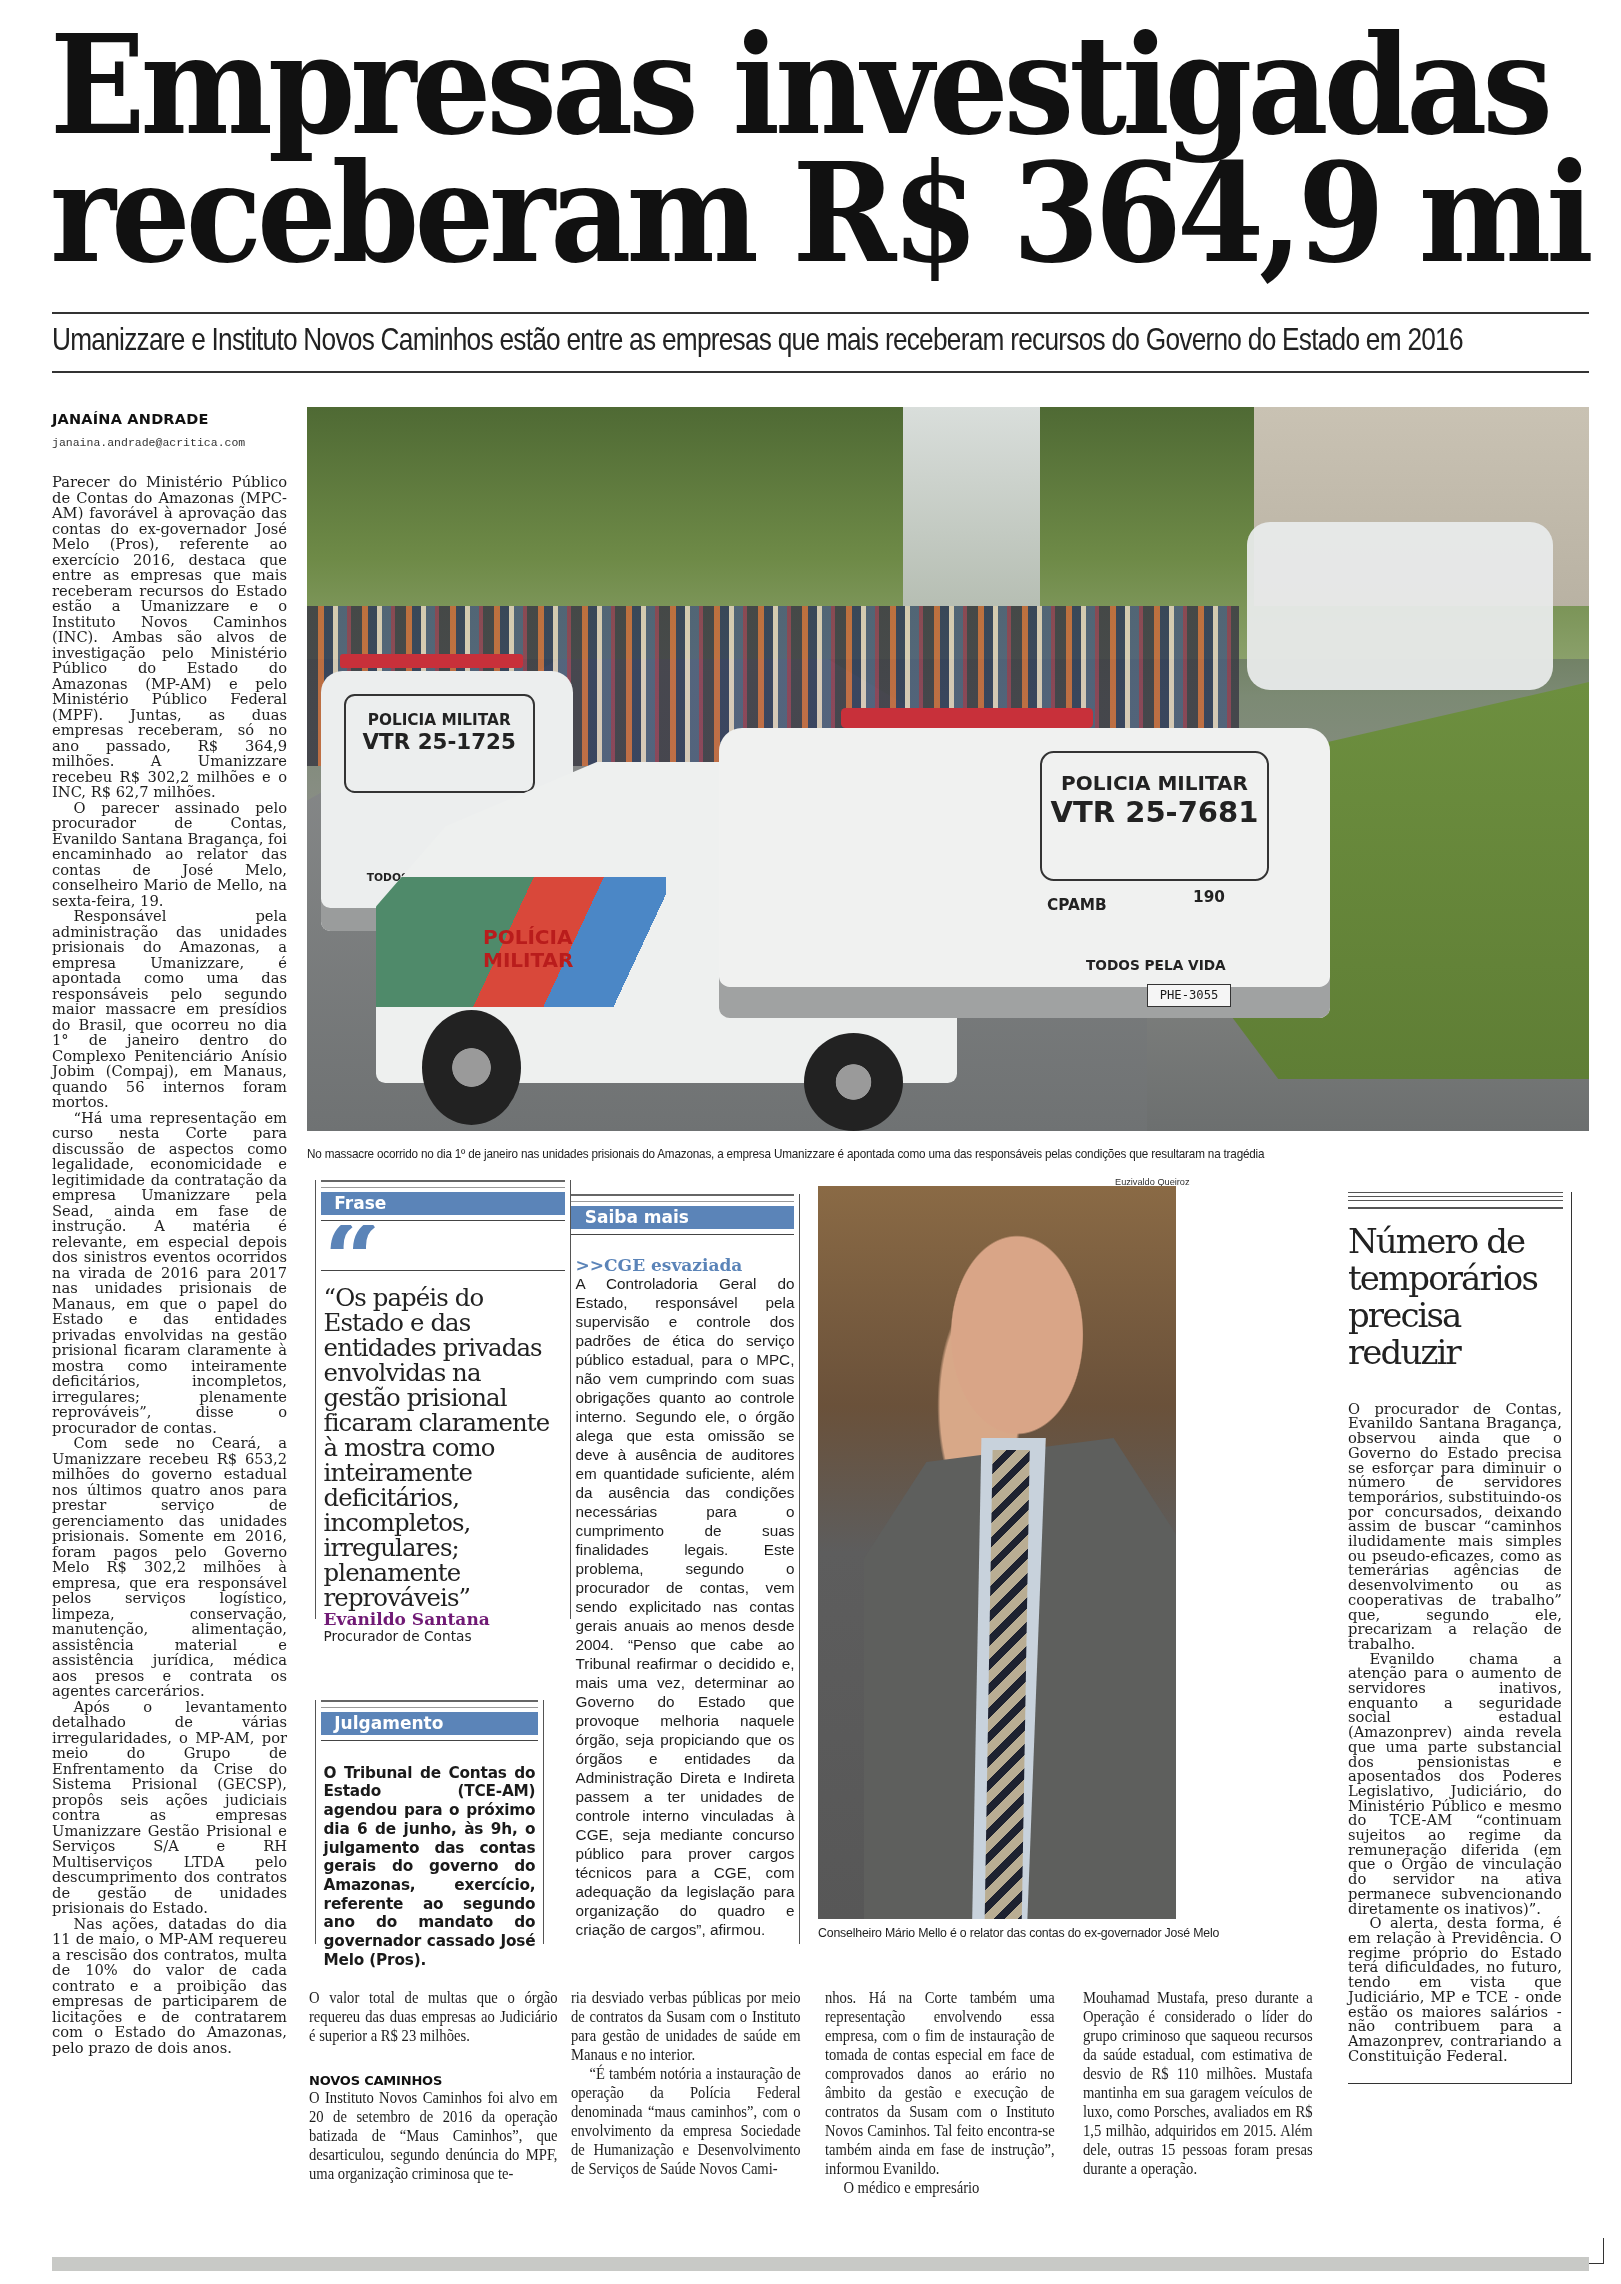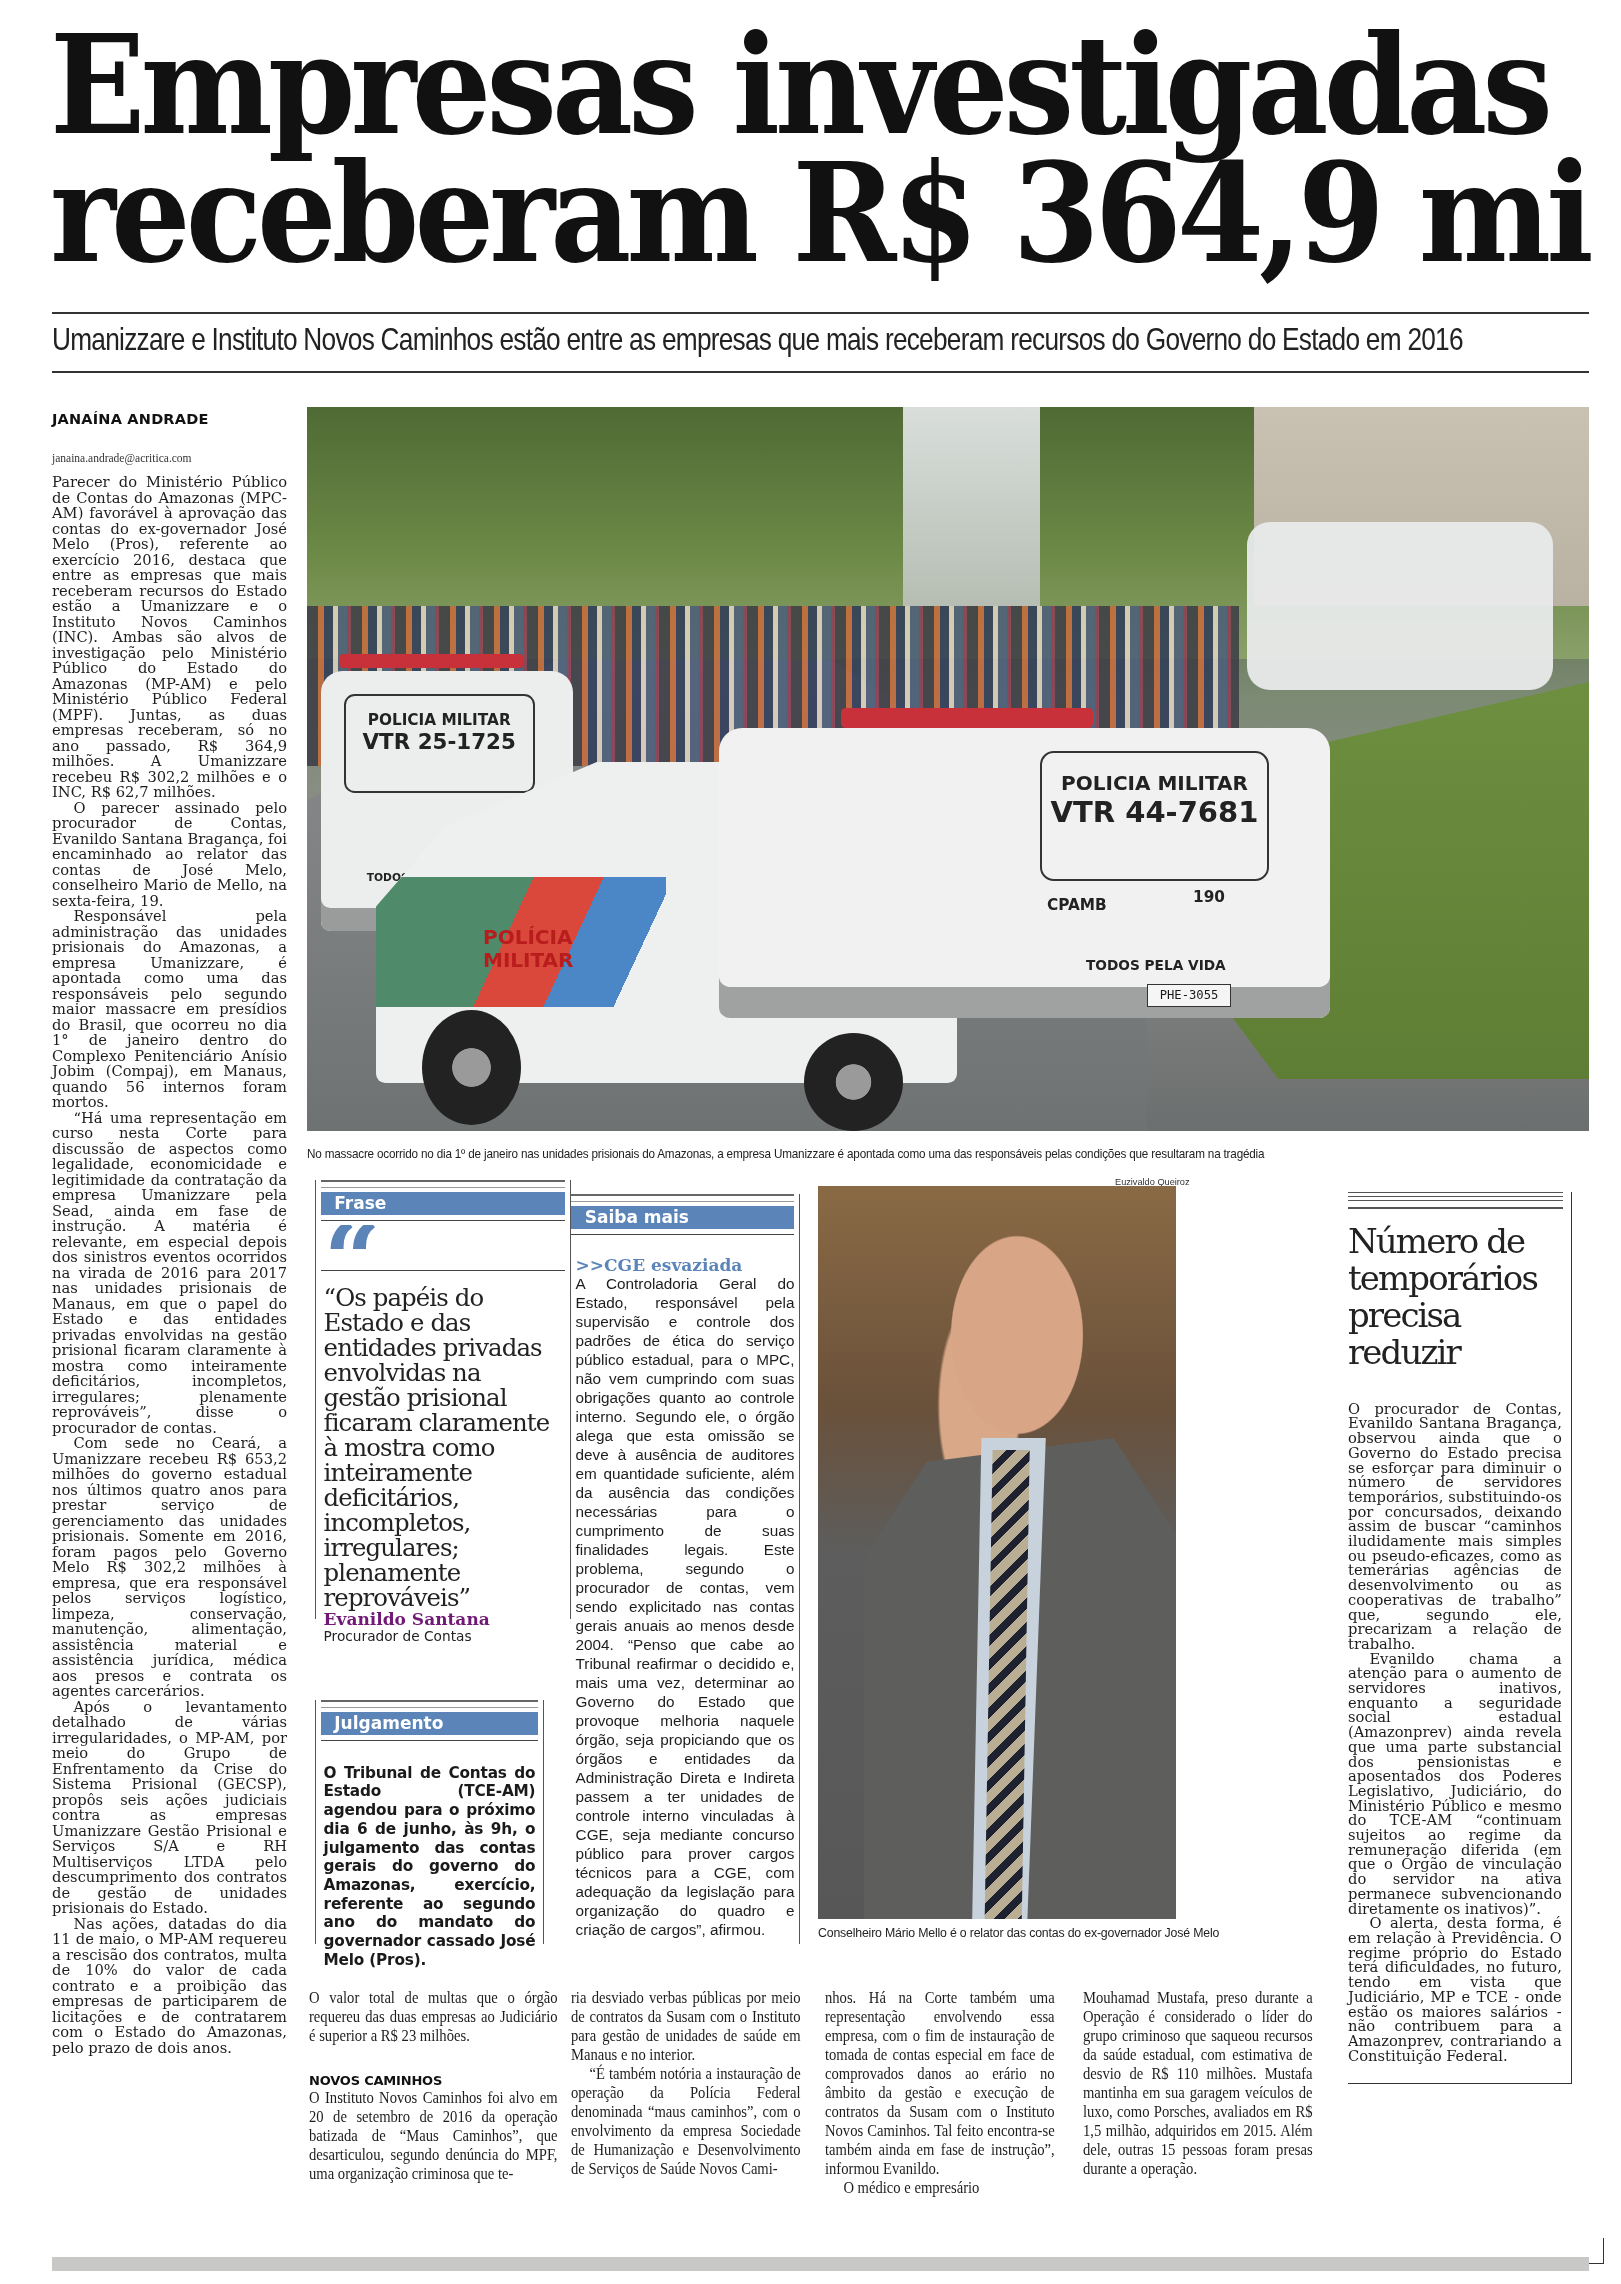--- a/index.html
+++ b/index.html
@@ -2,21 +2,21 @@
 <html style="font-size:12.2px"><head>
 <meta charset="utf-8">
 <style>
   * { box-sizing: border-box; margin: 0; padding: 0; }
   body { width: 1622px; height: 2284px; background: #ffffff; position: relative; overflow: hidden; color: #1a1a1a; }
   .abs { position: absolute; }
   .headline { left: 50px; top: 21.4px; width: 1535px; font-family: "DejaVu Serif", serif; font-weight: bold; font-size: 136px; line-height: 128px; letter-spacing: -5.3px; color: #111; transform: scaleX(0.92); transform-origin: left top; white-space: nowrap; }
   .rule { height: 1.5px; background: #333; left: 52px; width: 1537px; }
   .subtitle { left: 52px; top: 319px; width: 1537px; font-family: "Liberation Sans", sans-serif; font-size: 32px; line-height: 41px; color: #222; letter-spacing: -0.9px; transform: scaleX(0.82); transform-origin: left top; white-space: nowrap; }
   .byline-name { left: 52px; top: 411px; font-family: "DejaVu Sans", sans-serif; font-weight: bold; font-size: 14.5px; letter-spacing: 0.2px; color: #111; }
-  .byline-email { left: 52px; top: 452px; font-family: Liberation Serif, serif; font-size: 11.5px; color: #333; }
+  .byline-email { left: 52px; top: 436px; font-family: Liberation Mono, monospace; font-size: 11.5px; color: #333; }
   .body-serif { font-family: "DejaVu Serif", serif; font-size: 14.7px; line-height: 15.5px; text-align: justify; color: #1d1d1d; hyphens: manual; }
   .body-serif p { text-indent: 0; }
   .body-serif p + p { text-indent: 21.4px; }
   .col-left { left: 52px; top: 474px; width: 235px; }
   .photo-credit { font-family: "Liberation Sans", sans-serif; font-size: 9.2px; color: #333; }
   .photo-main { left: 307px; top: 407px; width: 1282px; height: 724px; overflow: hidden; background: linear-gradient(180deg, #6b7e53 0%, #5a6e45 22%, #7c8a74 40%, #8d8f8a 60%, #7d7f7d 80%, #6c6f6f 100%); }
   .caption { font-family: "Liberation Sans", sans-serif; font-size: 13px; color: #222; white-space: nowrap; transform: scaleX(0.9); transform-origin: left top; letter-spacing: -0.2px; }
   .box { border-left: 1.5px solid #555; border-right: 1.5px solid #555; }
   .box-top { height: 7.6px; border-top: 2.3px double #666; border-bottom: 1.5px solid #999; margin: 0 4.6px; }
   .box-label { margin: 4.6px 4.6px 0 4.6px; height: 23px; background: #5b84b8; color: #fff; font-family: "DejaVu Sans", sans-serif; font-weight: bold; font-size: 17px; line-height: 23px; padding-left: 13.7px; }
@@ -87,21 +87,21 @@
     <div class="abs" style="left:84px;top:222px;width:69px;height:18.3px;background:#f5f5f5;border:1.5px solid #333;font-family:'DejaVu Sans Mono',monospace;font-size:10px;text-align:center;line-height:15.3px;">PHF-8962</div>
   </div>
 
   <div class="abs" style="left:69px;top:355px;width:581px;height:321px;background:#eef0ef;border-radius:23px 23px 9.2px 9.2px;clip-path:polygon(12% 20%,38% 0,100% 0,100% 100%,0 100%,0 45%);">
     <div class="abs" style="left:0;top:115px;width:290px;height:130px;background:linear-gradient(115deg,#4f8a6a 0 45%,#d9483a 45% 65%,#4b87c6 65% 85%,transparent 85%);"></div>
     <div class="abs" style="left:107px;top:164px;font-family:'DejaVu Sans',sans-serif;font-weight:bold;font-size:20px;line-height:23px;color:#b91c1c;width:92px;">POLÍCIA MILITAR</div>
   </div>
   <div class="abs" style="left:412px;top:321px;width:611px;height:290px;background:#f0f1f0;border-radius:23px 23px 10.7px 10.7px;box-shadow:inset 0 -31px 0 #a0a2a2;">
     <div class="abs" style="left:321px;top:23px;width:229px;height:130px;border:2.3px solid #333;border-radius:13.7px;font-family:'DejaVu Sans',sans-serif;font-weight:bold;text-align:center;color:#222;padding-top:18.3px;">
       <div style="font-size:20px;">POLICIA MILITAR</div>
-      <div style="font-size:29px;">VTR 44-7681</div>
+      <div style="font-size:29px;">VTR 25-7681</div>
     </div>
     <div class="abs" style="left:328px;top:168px;font-family:'DejaVu Sans',sans-serif;font-weight:bold;font-size:15.3px;color:#222;">CPAMB</div>
     <div class="abs" style="left:474px;top:160px;font-family:'DejaVu Sans',sans-serif;font-weight:bold;font-size:15.3px;color:#222;">190</div>
     <div class="abs" style="left:367px;top:229px;font-family:'DejaVu Sans',sans-serif;font-weight:bold;font-size:13.7px;color:#222;">TODOS PELA VIDA</div>
     <div class="abs" style="left:428px;top:256px;width:84px;height:23px;background:#f5f5f5;border:1.5px solid #333;font-family:'DejaVu Sans Mono',monospace;font-size:12.2px;text-align:center;line-height:20px;">PHE-3055</div>
     <div class="abs" style="left:122px;top:-20px;width:252px;height:20px;background:#c8303a;border-radius:4.6px;"></div>
   </div>
   <div class="abs" style="left:115px;top:603px;width:99px;height:115px;background:radial-gradient(circle,#9a9a9a 0 25%,#222 26%);border-radius:50%;"></div>
   <div class="abs" style="left:497px;top:626px;width:99px;height:98px;background:radial-gradient(circle,#9a9a9a 0 25%,#222 26%);border-radius:50%;"></div>
 

